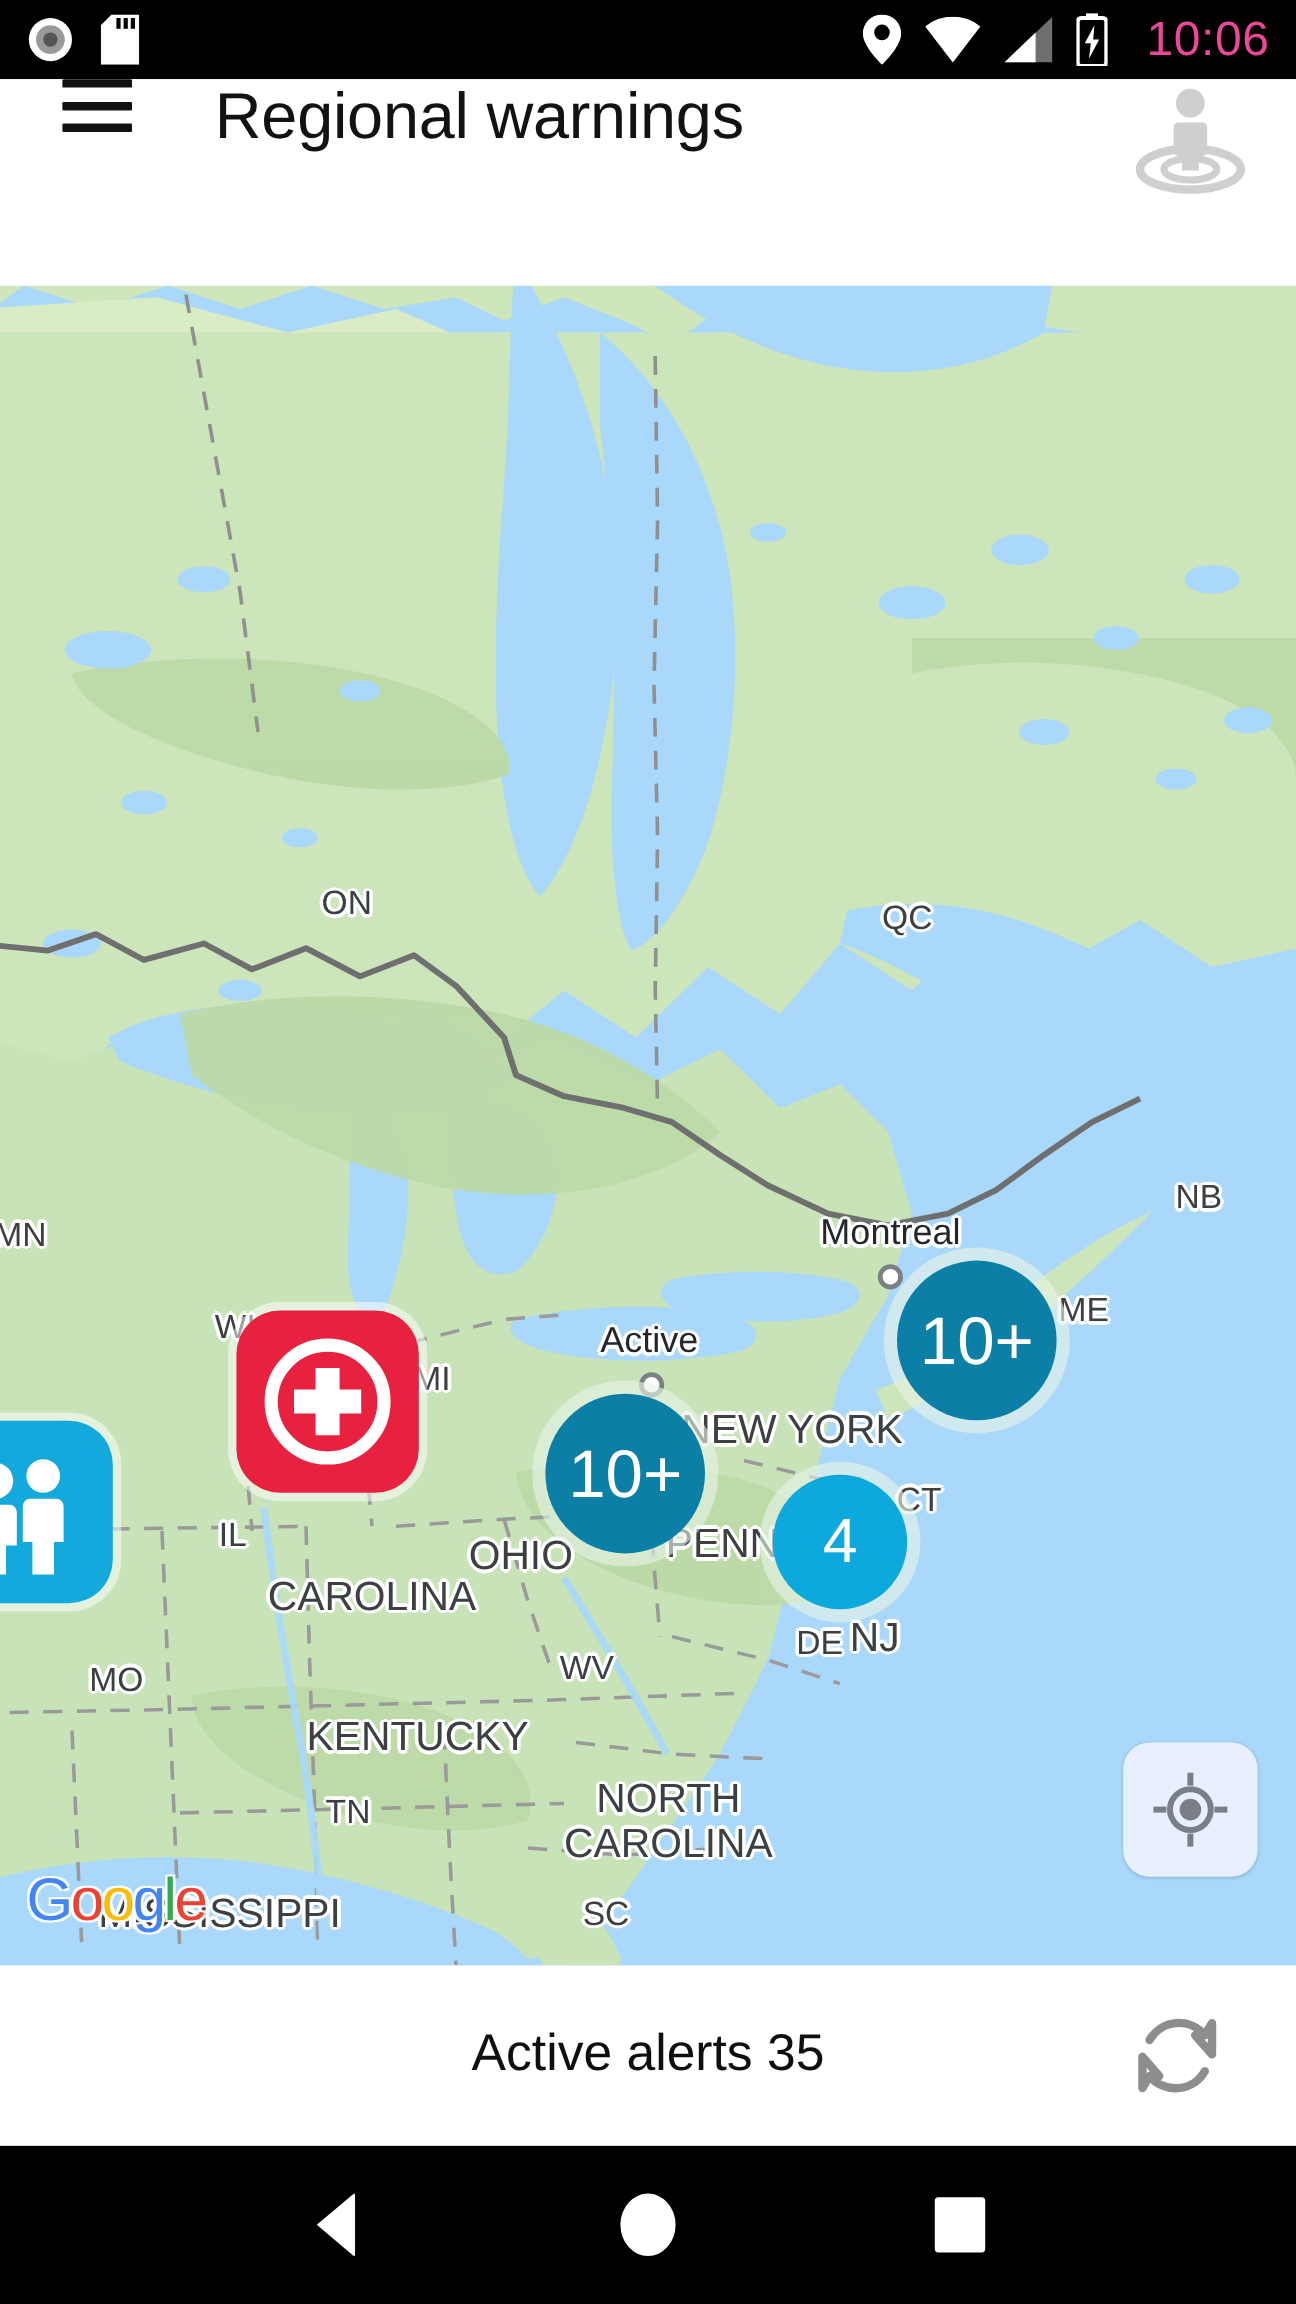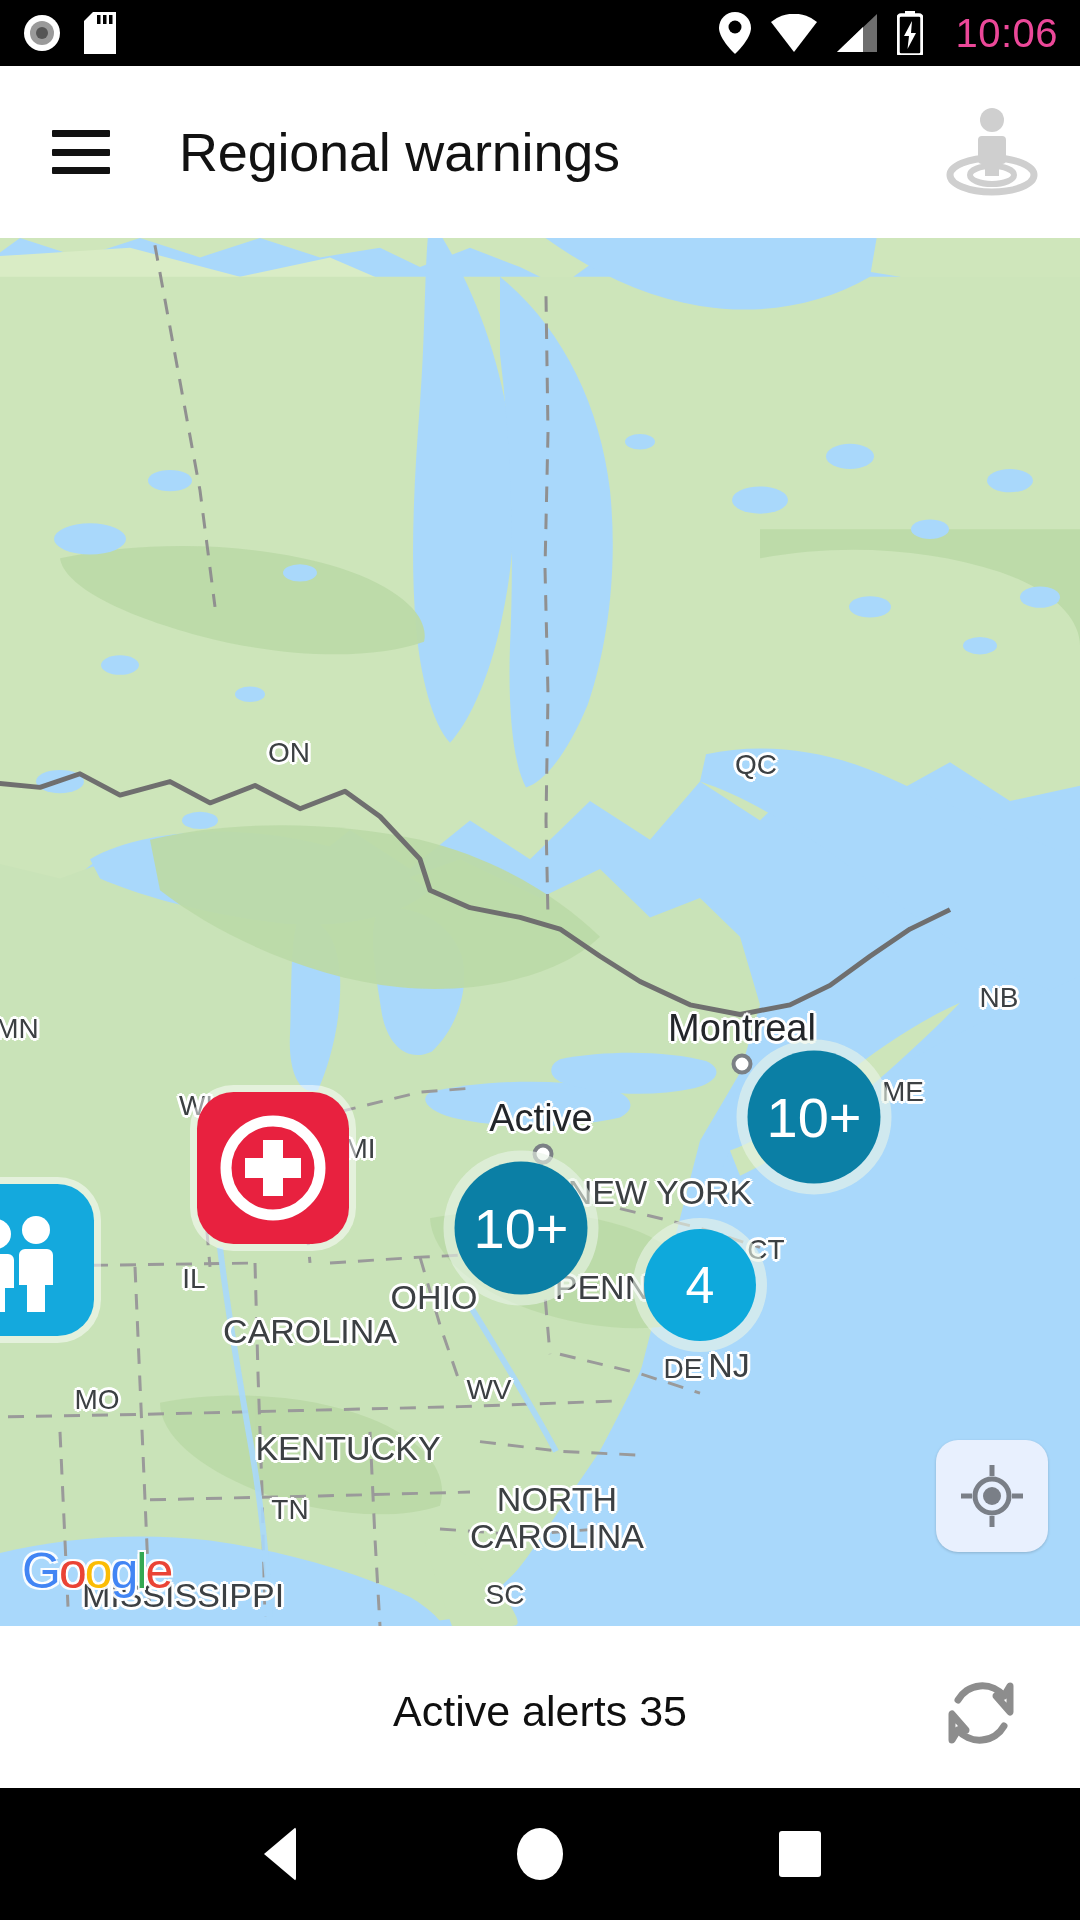--- a/index.html
+++ b/index.html
@@ -40,21 +40,20 @@
     font-family: "Liberation Sans", sans-serif;
   }
 
   .sb-icon { display: block; }
 
   
   .app-bar {
     height: 172px;
     background: #fff;
     display: flex;
-    align-items: center;
     padding: 0 36px 0 52px;
     flex: 0 0 auto;
     position: relative;
     z-index: 5;
   }
   .hamburger {
     width: 58px;
     height: 44px;
     display: flex;
     flex-direction: column;
@@ -102,21 +101,21 @@
     transform: translate(-50%, -50%);
     text-shadow:
       -2px -2px 0 rgba(255,255,255,.95), 2px -2px 0 rgba(255,255,255,.95),
       -2px  2px 0 rgba(255,255,255,.95), 2px  2px 0 rgba(255,255,255,.95),
        0px  3px 0 rgba(255,255,255,.95), 0px -3px 0 rgba(255,255,255,.95),
        3px  0px 0 rgba(255,255,255,.95), -3px 0px 0 rgba(255,255,255,.95);
     pointer-events: none;
   }
   .lbl-sm    { font-size: 28px; }
   .lbl-state { font-size: 34px; }
-  .lbl-city  { font-size: 38px; color: #23262a; }
+  .lbl-city  { font-size: 30px; color: #23262a; }
   .lbl-2line { text-align: center; line-height: 1.08; white-space: normal; }
 
   .city-dot {
     position: absolute;
     width: 21px; height: 21px;
     border-radius: 50%;
     background: #fff;
     border: 4px solid #7b8085;
     transform: translate(-50%, -50%);
     pointer-events: none;
@@ -184,21 +183,20 @@
     flex: 0 0 auto;
     height: 150px;
     background: #fff;
     position: relative;
     display: flex;
     flex-direction: column;
     align-items: center;
     justify-content: center;
     gap: 22px;
     padding-bottom: 4px;
-    margin-top: 12px;
   }
   .footer-alerts { font-size: 43px; color: #0f0f0f; }
   .footer-update { font-size: 39px; color: #0f0f0f; }
   .refresh-btn {
     position: absolute;
     right: 56px;
     top: 50%;
     transform: translateY(-50%);
     width: 86px; height: 86px;
     display: flex; align-items: center; justify-content: center;

